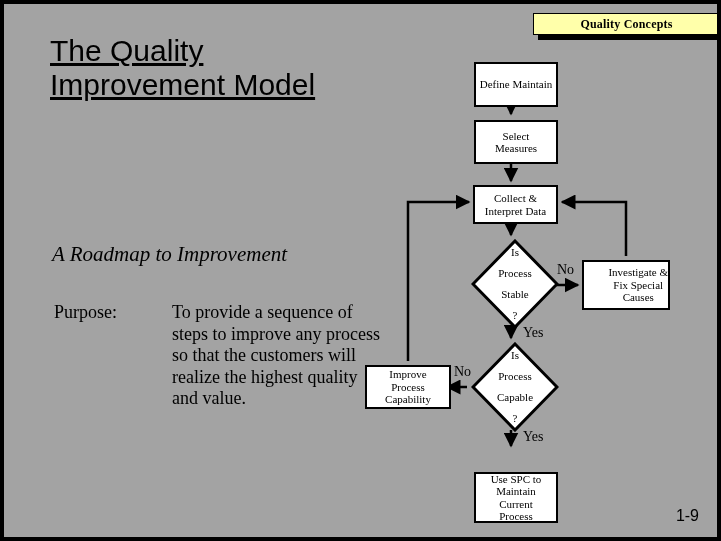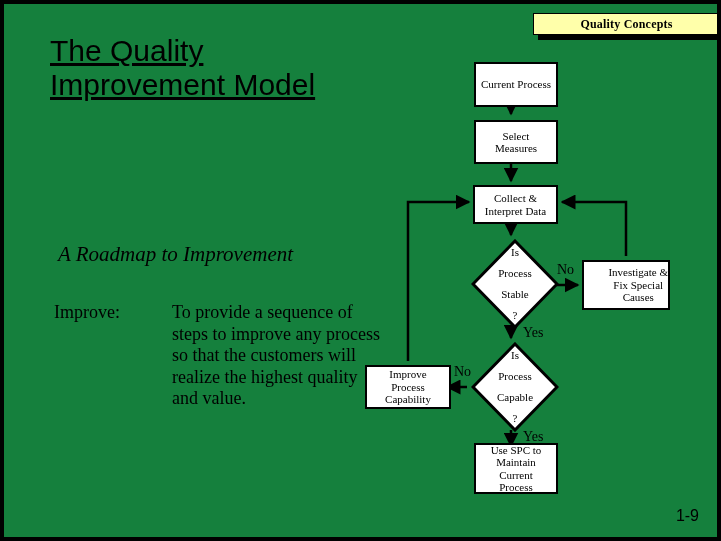--- a/index.html
+++ b/index.html
@@ -4,21 +4,21 @@
 <style>
   html, body {
     margin: 0;
     padding: 0;
     background: #808080;
   }
   #slide {
     position: relative;
     width: 721px;
     height: 541px;
-    background: #15803d;
+    background: #a3a3a3;
     box-sizing: border-box;
     border: 4px solid #000000;
     overflow: hidden;
     font-family: "Liberation Serif", serif;
   }
 
   
   #banner-shadow {
     position: absolute;
     left: 534px;
@@ -59,21 +59,21 @@
     font-size: 30px;
     line-height: 34px;
     color: #000000;
     font-weight: normal;
     text-decoration: underline;
   }
 
   
   #subtitle {
     position: absolute;
-    left: 54px;
+    left: 48px;
     top: 238px;
     font-family: "Liberation Serif", serif;
     font-style: italic;
     font-size: 21px;
     color: #000000;
     white-space: nowrap;
   }
 
   
   #purpose {
@@ -175,21 +175,21 @@
   <div id="banner-shadow"></div>
   <div id="banner">
     <span id="banner-label">Quality Concepts</span>
   </div>
 
   <div id="title">The Quality Improvement Model</div>
 
   <div id="subtitle">A Roadmap to Improvement</div>
 
   <div id="purpose">
-    <span id="purpose-label">Improve:</span>
+    <span id="purpose-label">Purpose:</span>
     <span id="purpose-text">To provide a sequence of steps to improve any process so that the customers will realize the highest quality and value.</span>
   </div>
 
   <div id="page-number">1-9</div>
 
   <svg id="connectors" viewBox="0 0 713 533" width="713" height="533">
     <defs>
       <marker id="arrow" viewBox="0 0 10 10" refX="9" refY="5" markerWidth="6" markerHeight="6" orient="auto-start-reverse">
         <path d="M 0 0 L 10 5 L 0 10 z" fill="#000000"></path>
       </marker>
@@ -210,21 +210,21 @@
 
       <line x1="507" y1="426" x2="507" y2="442"></line>
 
       <path d="M 622 252 L 622 198 L 558 198"></path>
 
       <path d="M 404 357 L 404 198 L 465 198"></path>
     </g>
   </svg>
 
   <div class="fc-box" style="left:470px; top:58px; width:84px; height:45px;">
-    <span>Current Process</span>
+    <span>Define Maintain</span>
   </div>
 
   <div class="fc-box" style="left:469px; top:181px; width:85px; height:39px;">
     <span>Collect &amp;
 Interpret Data</span>
   </div>
 
   <div class="fc-box" style="left:470px; top:116px; width:84px; height:44px;">
     <span>Select
 Measures</span>
@@ -255,21 +255,21 @@
 Capable
 ?</div>
   </div>
 
   <div class="fc-box" style="left:361px; top:361px; width:86px; height:44px;justify-content:center;">
     <span>Improve
 Process
 Capability</span>
   </div>
 
-  <div class="fc-box" style="left:470px; top:439px; width:84px; height:51px;">
+  <div class="fc-box" style="left:470px; top:468px; width:84px; height:51px;">
     <span>Use SPC to
 Maintain
 Current
 Process</span>
   </div>
 
   <div class="edge-label" style="left:553px; top:258px;">No</div>
   <div class="edge-label" style="left:519px; top:321px;">Yes</div>
   <div class="edge-label" style="left:450px; top:360px;">No</div>
   <div class="edge-label" style="left:519px; top:425px;">Yes</div>

